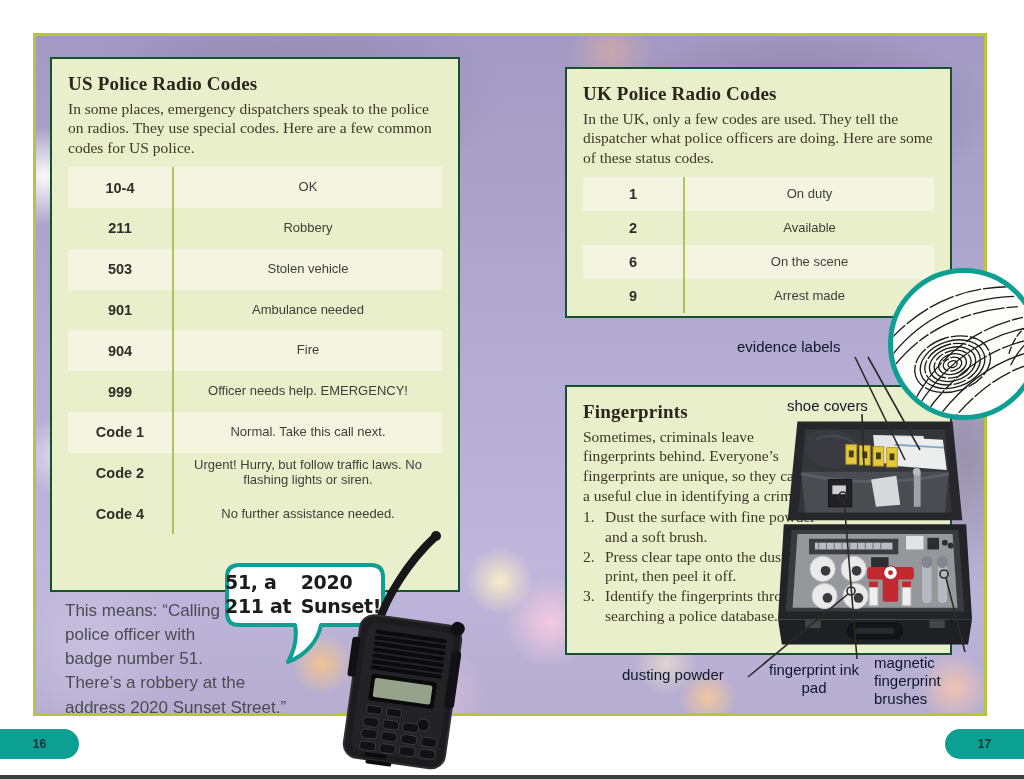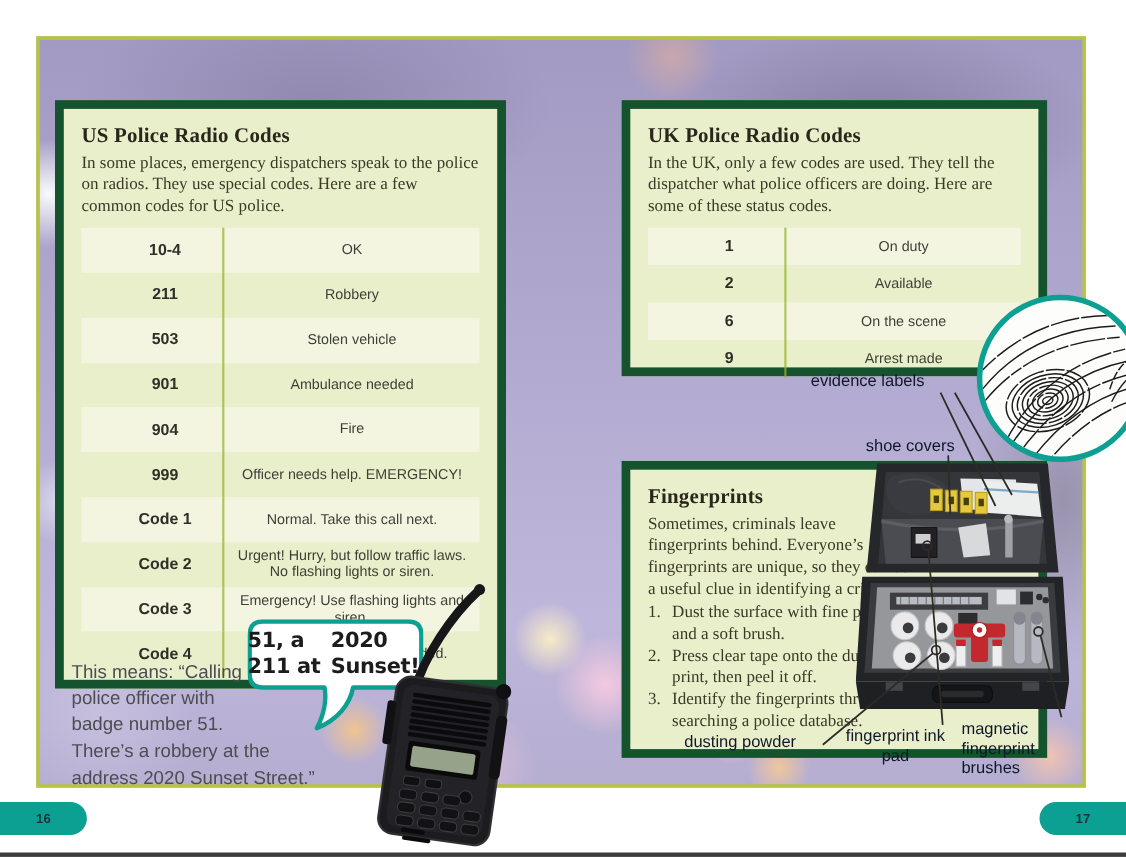--- a/index.html
+++ b/index.html
@@ -20,36 +20,36 @@
       radial-gradient(circle 44px at 630px 628px, rgba(250,236,200,.6), rgba(250,236,200,0) 70%),
       radial-gradient(circle 50px at 918px 652px, rgba(250,198,172,.85), rgba(250,198,172,0) 70%),
       radial-gradient(circle 120px at 55px 610px, rgba(206,200,228,.6), rgba(206,200,228,0) 75%),
       radial-gradient(ellipse 120px 210px at 930px 420px, rgba(128,122,140,.55), rgba(128,122,140,0) 72%),
       radial-gradient(ellipse 300px 150px at 250px 60px, rgba(126,116,156,.5), rgba(126,116,156,0) 72%),
       radial-gradient(ellipse 280px 130px at 760px 80px, rgba(112,102,138,.55), rgba(112,102,138,0) 72%),
       radial-gradient(circle 60px at 575px 15px, rgba(238,178,150,.5), rgba(238,178,150,0) 70%),
       linear-gradient(180deg,#a29ac2 0%,#b2aad0 45%,#bfb7db 78%,#b6aed1 100%);
   }
   
-  .panel{position:absolute;box-sizing:border-box;background:#e9eecb;border:8px solid #14532d;
-         padding:13px 16px;color:#35351f;margin-top:34px;}
+  .panel{position:absolute;box-sizing:border-box;background:#e9eecb;border:2px solid #14532d;
+         padding:13px 16px;color:#35351f;}
   .panel h2{margin:0 0 3px 0;font:bold 19px/1.25 "Liberation Serif",serif;color:#29261a;letter-spacing:.2px;}
   .panel p.intro{margin:0;font:15.5px/1.26 "Liberation Serif",serif;color:#3a3a26;}
   #us-panel{left:50px;top:57px;width:410px;height:535px;}
-  #uk-panel{left:565px;top:57px;width:387px;height:251px;}
+  #uk-panel{left:565px;top:67px;width:387px;height:251px;}
   #fp-panel{left:565px;top:385px;width:387px;height:270px;}
   
   .ctable{margin-top:10px;}
   .t-row{display:flex;align-items:center;}
   .t-row.lt{background:#f3f5e1;}
   #us-table .t-row{height:40.8px;}
   #uk-table .t-row{height:34px;}
   .t-code{flex:0 0 104px;text-align:left;font-weight:bold;font-size:14.5px;color:#2e2f26;
           border-right:2px solid rgba(150,180,45,.75);align-self:stretch;
-          display:flex;align-items:center;justify-content:center;padding-left:24px;}
+          display:flex;align-items:center;justify-content:center;}
   #uk-table .t-code{flex:0 0 100px;}
   .t-meaning{flex:1;text-align:center;font-size:13px;line-height:1.15;color:#3e4036;padding:0 8px;}
   
   #fp-panel .fp-body{width:242px;font:15.5px/1.27 "Liberation Serif",serif;color:#3a3a26;margin-top:2px;}
   #fp-steps{width:246px;margin-top:2px;}
   .step{display:flex;font:15.5px/1.27 "Liberation Serif",serif;color:#3a3a26;}
   .step .num{flex:0 0 22px;}
   .step .stx{flex:1;}
   
   .plabel{position:absolute;font-size:15px;line-height:1.2;color:#0f172a;z-index:6;}
@@ -109,24 +109,20 @@
           <div class="t-code">999</div>
           <div class="t-meaning">Officer needs help. EMERGENCY!</div>
         </div>
         <div class="t-row lt">
           <div class="t-code">Code 1</div>
           <div class="t-meaning">Normal. Take this call next.</div>
         </div>
         <div class="t-row">
           <div class="t-code">Code 2</div>
           <div class="t-meaning">Urgent! Hurry, but follow traffic laws. No flashing lights or siren.</div>
-        </div>
-        <div class="t-row lt">
-          <div class="t-code">Code 3</div>
-          <div class="t-meaning">Emergency! Use flashing lights and siren.</div>
         </div>
         <div class="t-row">
           <div class="t-code">Code 4</div>
           <div class="t-meaning">No further assistance needed.</div>
         </div>
       </div>
   </div>
 
   <div class="panel" id="uk-panel">
     <h2>UK Police Radio Codes</h2>

